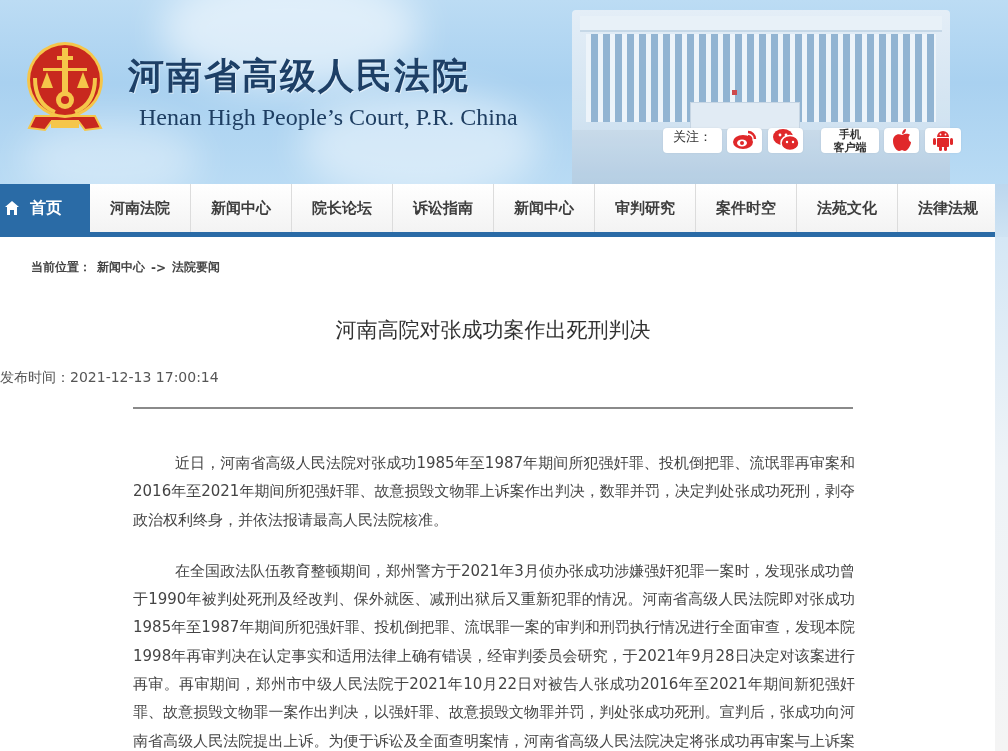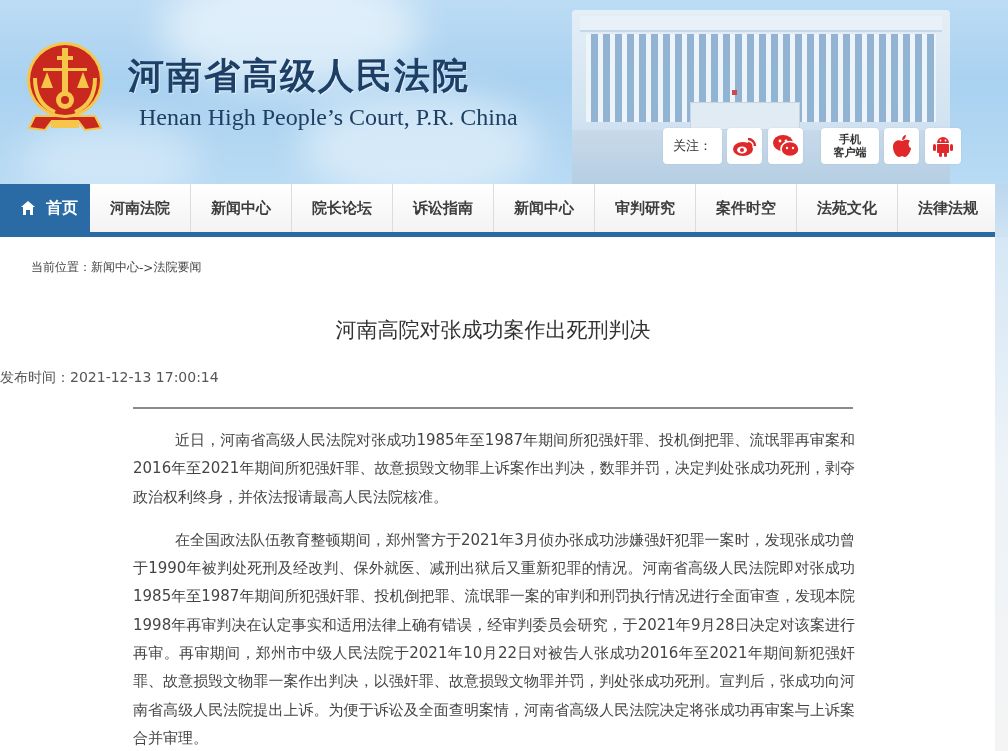--- a/index.html
+++ b/index.html
@@ -40,39 +40,39 @@
       text-shadow: 1px 1px 0 rgba(255,255,255,0.5);
     }
     .site-title-en {
       position: absolute; left: 139px; top: 104px;
       font-family: "Liberation Serif", "DejaVu Serif", serif;
       font-size: 24px; color: #1e3e62;
     }
 
     .follow-bar { position: absolute; top: 128px; height: 35px; }
     .tile {
-      position: absolute; top: 0; height: 36px; background: #ffffff; border-radius: 4px;
-      display: flex; align-items: center; justify-content: center;
+      position: absolute; top: 0; height: 25px; background: #ffffff; border-radius: 4px;
+      display: flex; align-items: flex-start; justify-content: center;
       box-shadow: 0 0 2px rgba(0,0,0,0.08);
     }
     .tile-label { font-size: 13px; color: #333; }
     .tile-label.two { font-size: 11px; line-height: 13px; text-align: center; }
 
     
     .nav {
       position: absolute; left: 0; top: 184px; width: 995px; height: 53px;
       background: #2a6ba6;
     }
     .nav-right-cap {
       position: absolute; left: 995px; top: 184px; width: 13px; height: 53px;
       background: linear-gradient(180deg, #bcd7ee, #cfe3f3);
     }
     .nav-home {
       position: absolute; left: 0; top: 0; width: 114px; height: 48px;
-      display: flex; align-items: center; padding-left: 20px; color: #fff;
+      display: flex; align-items: center; padding-left: 4px; color: #fff;
       font-weight: bold; font-size: 16px;
     }
     .nav-home svg { margin-right: 10px; }
     .nav-tabs { position: absolute; left: 90px; top: 0; height: 48px; display: flex; }
     .nav-tab {
       width: 101px; height: 48px;
       background: linear-gradient(180deg, #ffffff 0%, #f3f3f3 100%);
       border-right: 1px solid #dcdcdc;
       display: flex; align-items: center; justify-content: center;
       font-size: 15px; font-weight: bold; color: #3d3d3d;
@@ -80,41 +80,41 @@
 
     
     .right-strip {
       position: absolute; left: 995px; top: 237px; width: 13px; height: 514px;
       background: linear-gradient(180deg, #d5e7f5 0%, #eef3f7 45%, #f4f4f4 100%);
     }
 
     
     .breadcrumb {
       position: absolute; left: 31px; top: 259px; font-size: 12px; color: #444;
-      display: flex; align-items: center;
+      display: flex; gap: 6px; align-items: center; font-weight: bold;
     }
     .breadcrumb a { color: #444; text-decoration: none; }
 
     .article-title {
       position: absolute; left: 0; top: 316px; width: 986px; text-align: center;
       font-size: 21px; font-weight: normal; color: #333;
     }
     .article-meta {
       position: absolute; left: 0; top: 369px; width: 986px; text-align: left;
       font-size: 14px; color: #555;
     }
     .divider {
       position: absolute; left: 133px; top: 407px; width: 720px; height: 2px;
       background: #8a8a8a;
     }
     .article-body {
       position: absolute; left: 133px; top: 426px; width: 722px;
       font-size: 15px; line-height: 28.3px; color: #444;
     }
-    .article-body p { text-indent: 2.8em; margin-bottom: 15px; text-align: justify; }
+    .article-body p { text-indent: 2.8em; margin-bottom: 15px; text-align: justify; margin-top: 23px; }
   </style>
 </head>
 <body>
 
 <div class="header">
   <div class="cloud c1"></div>
   <div class="cloud c2"></div>
   <div class="cloud c3"></div>
 
   <div class="building">

